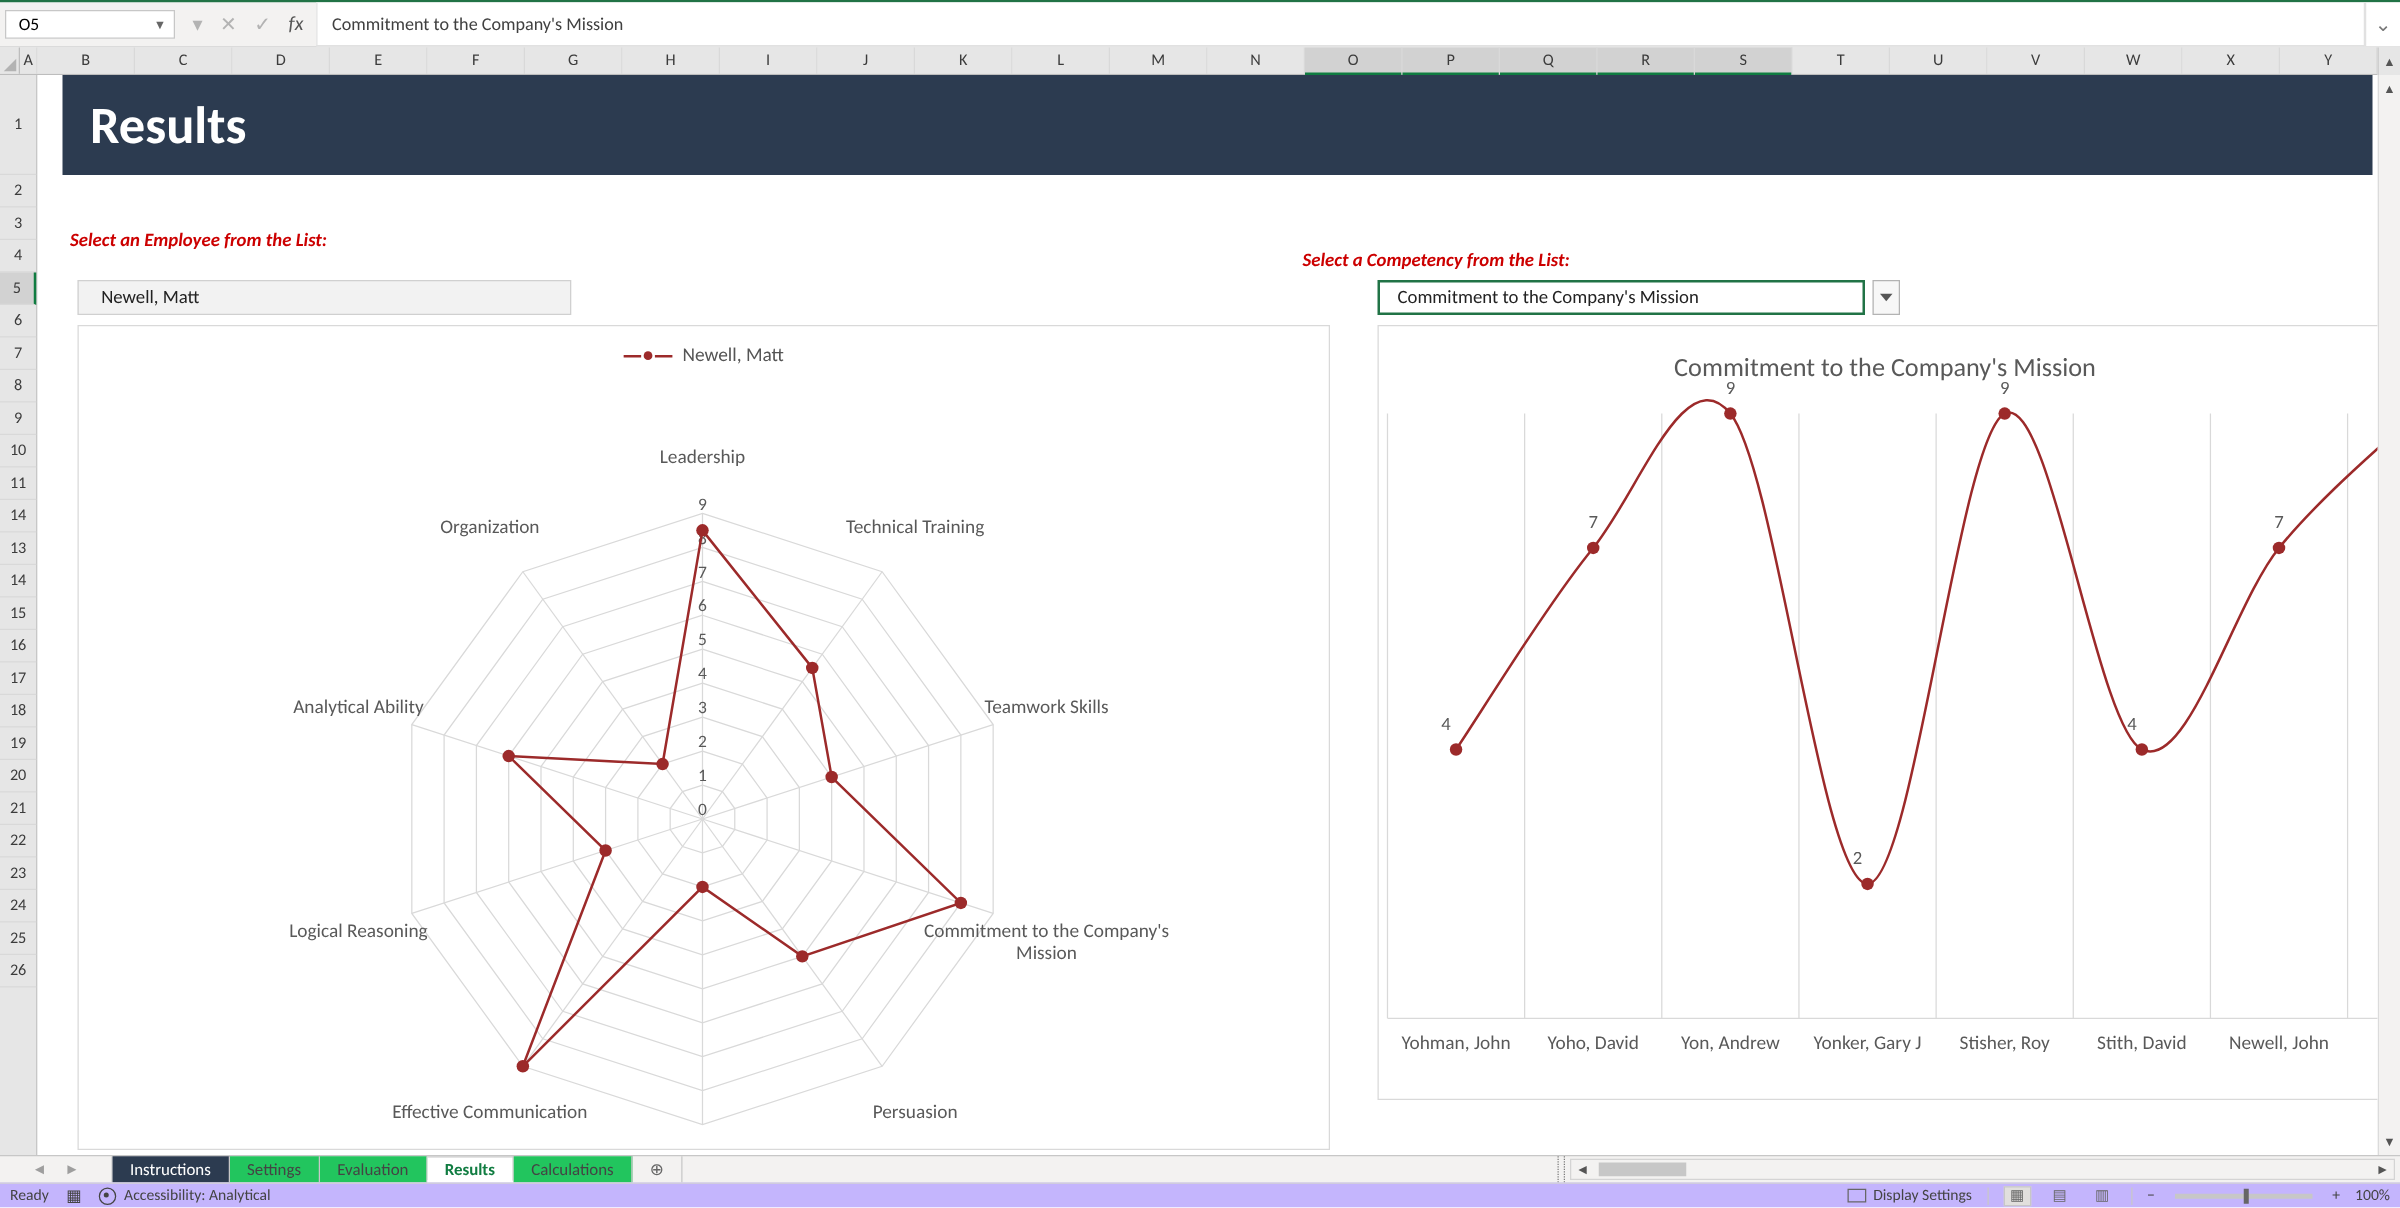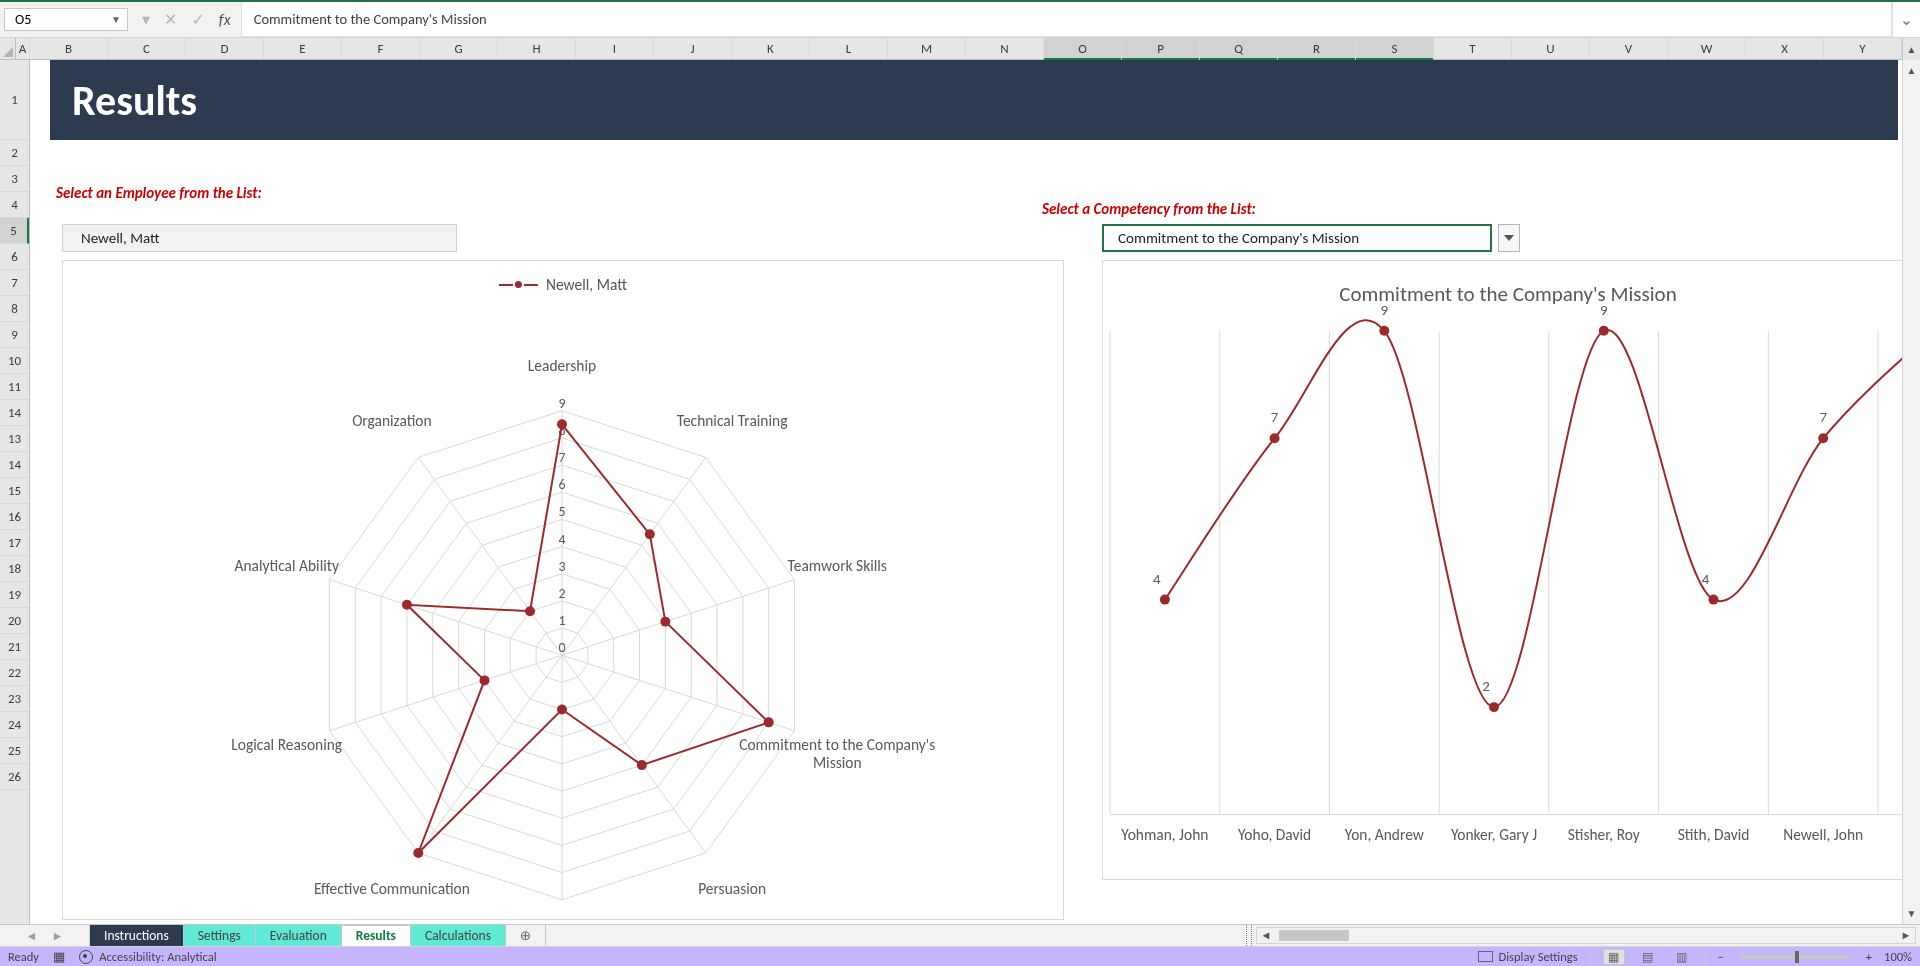--- a/index.html
+++ b/index.html
@@ -4,21 +4,21 @@
 <style>
   * { box-sizing: border-box; margin: 0; padding: 0; }
   html, body { width: 1920px; height: 966px; font-family: "Segoe UI", Calibri, Arial, sans-serif; background: #fff; overflow: hidden; }
   body { position: relative; }
 
   
   .top-line { position: absolute; top: 0; left: 0; right: 0; height: 2px; background: #217346; }
 
   
   .fbar-row { position: absolute; top: 2px; left: 0; right: 0; height: 36px; display: flex; align-items: stretch; border-bottom: 1px solid #d4d4d4; background: #f3f2f1; }
-  .namebox { width: 124px; display:flex; align-items:center; justify-content:space-between; padding:0 6px 0 10px; border:1px solid #c7c7c7; background:#fff; margin:6px 4px; font-size:14px; }
+  .namebox { width: 136px; display:flex; align-items:center; justify-content:space-between; padding:0 6px 0 10px; border:1px solid #c7c7c7; background:#fff; margin:6px 4px; font-size:14px; }
   .namebox .dd { font-size:10px; color:#666; }
   .fb-btns { display:flex; align-items:center; gap:14px; padding:0 10px; color:#b3b3b3; font-size:16px; }
   .fb-btns .fx { font-style: italic; color:#555; }
   .fb-btns span.on { color:#555; }
   .fbar { flex:1; display:flex; align-items:center; padding:0 12px; background:#fff; border:1px solid #e1e1e1; border-top:none; font-size:14.5px; color:#404040; }
   .fbar-expand { width:28px; display:flex; align-items:center; justify-content:center; color:#777; border-left:1px solid #e1e1e1; background:#fff;}
 
   
   .colhdr-row { position: absolute; top:38px; left:0; right:18px; height:22px; display:flex; background:#e6e6e6; border-bottom:1px solid #bdbdbd; }
   .tri-cell { width:30px; border-right:1px solid #bdbdbd; position:relative; background:#e6e6e6; }
@@ -69,21 +69,21 @@
   .series-line { stroke:#9c2a2a; stroke-width:2; fill:none; }
   .pt { fill:#9c2a2a; }
 
   .line-title { position:absolute; left:0; right:0; top:20px; text-align:center; font-size:21px; color:#595959; }
   .dval { font-size:15px; fill:#595959; text-anchor:middle; }
 
   
   .tabstrip { position:absolute; left:0; right:0; bottom:20px; height:22px; background:#f3f2f1; border-top:1px solid #c7c7c7; display:flex; align-items:stretch; font-size:13.5px; }
   .tabnav { width:90px; display:flex; align-items:center; justify-content:center; gap:14px; color:#9e9e9e; font-size:12px; border-right:1px solid #d4d4d4;}
   .tabs { display:flex; }
-  .tab { padding:0 14px; display:flex; align-items:center; border-right:1px solid #c7c7c7; background:#5eead4; color:#444; cursor:default; }
+  .tab { padding:0 14px; display:flex; align-items:center; border-right:1px solid #c7c7c7; background:#22c55e; color:#444; cursor:default; }
   .tab.dark { background:#2C3B50; color:#fff; }
   .tab.active { background:#fff; color:#107c41; font-weight:700; border-bottom:3px solid #fff; margin-bottom:-1px; border-top:1px solid #c7c7c7;}
   .tab-add { width:40px; display:flex; align-items:center; justify-content:center; color:#666; border-right:1px solid #c7c7c7;}
   .hscroll-gap { flex:1; position:relative; display:flex; align-items:center; }
   .hscroll-split { position:absolute; left:700px; width:6px; top:0; bottom:0; border-left:1px dotted #7a7a7a; border-right:1px dotted #7a7a7a;}
   .hscroll-track { position:absolute; left:710px; right:4px; top:2px; bottom:2px; background:#f3f2f1; border:1px solid #d4d4d4; display:flex; align-items:center;}
   .hscroll-track .arrow { width:18px; text-align:center; color:#555; font-size:11px;}
   .hscroll-thumb { position:absolute; left:22px; width:70px; top:2px; bottom:2px; background:#c7c7c7;}
 
   

